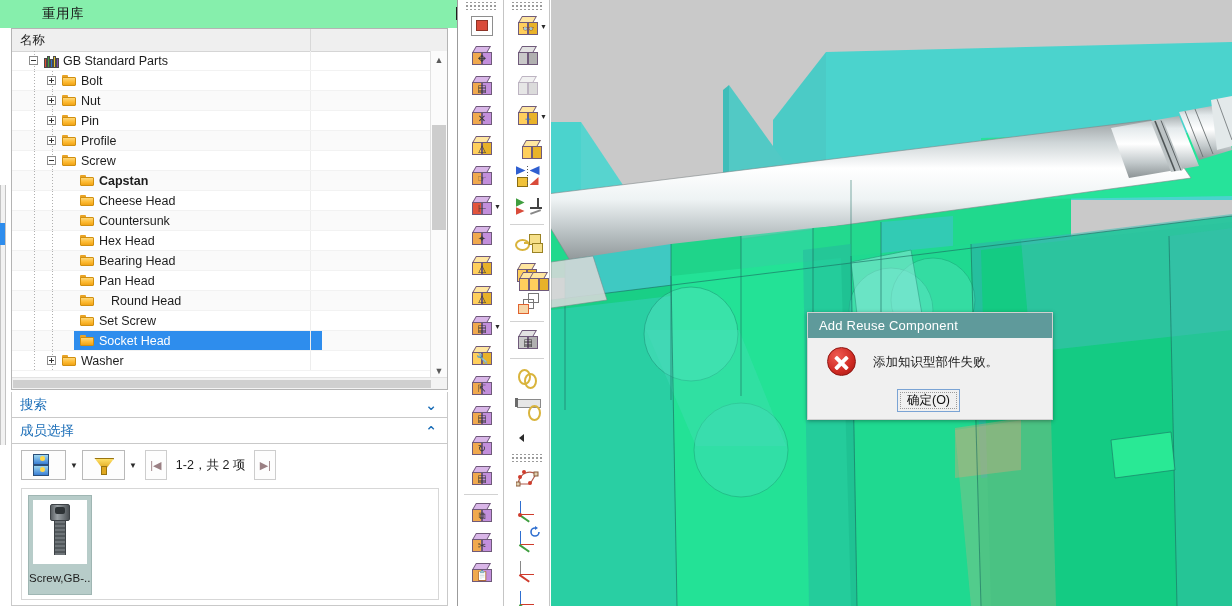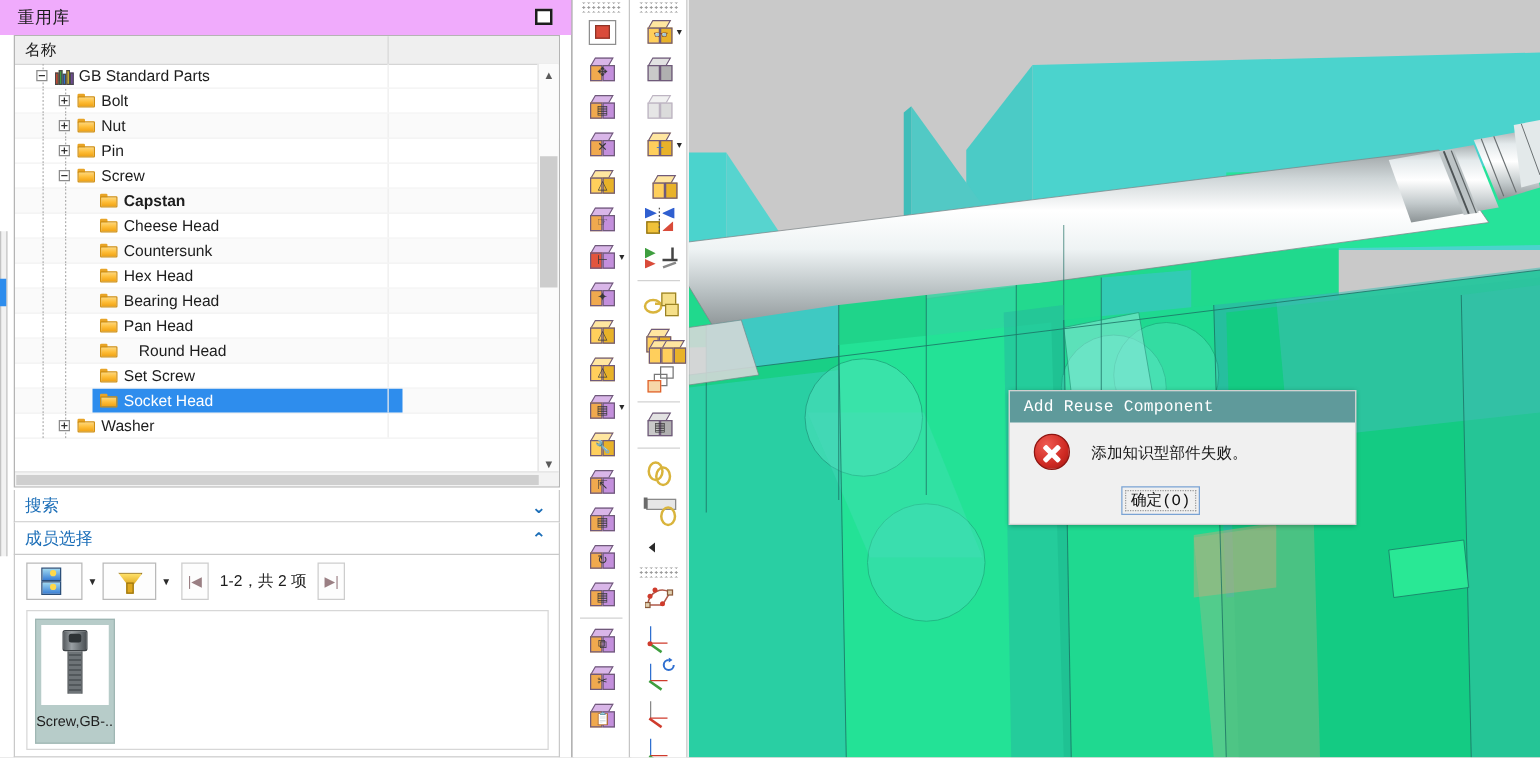--- a/index.html
+++ b/index.html
@@ -12,21 +12,21 @@
   #app{position:relative;width:1232px;height:606px;overflow:hidden;}
 
   
   #reuse-panel{
     position:absolute;left:0;top:0;width:458px;height:606px;
     background:#ffffff;border-right:1px solid #9b9b9b;box-sizing:border-box;
     overflow:hidden;
   }
   .panel-title-bar{
     position:absolute;left:0;top:0;width:458px;height:28px;
-    display:flex;align-items:center;background:#f0abfc;
+    display:flex;align-items:center;background:#86efac;padding-left:28px;
   }
   .panel-title-text{
     margin-left:14px;font-size:13.5px;color:#1a1a1a;letter-spacing:.5px;
   }
   .panel-dock-btn{
     position:absolute;right:16px;top:7px;width:14px;height:13px;
     border:2px solid #1d1d1d;box-sizing:border-box;background:#fff;
   }
 
   
@@ -262,23 +262,23 @@
 
   
   #viewport{
     position:absolute;left:551px;top:0;width:681px;height:606px;overflow:hidden;
     background:#c9c9c9;
   }
   #viewport svg{display:block;}
 
   
   #dialog{
-    position:absolute;left:807px;top:312px;width:278px;height:108px;
+    position:absolute;left:807px;top:312px;width:246px;height:108px;
     background:#f0f0f0;box-shadow:0 1px 4px rgba(0,0,0,.35);
-    border:1px solid #d0d0d0;box-sizing:border-box;font-family:Liberation Mono, monospace;
+    border:1px solid #d0d0d0;box-sizing:border-box;
   }
   #dialog .dlg-title{
     height:25px;background:#5f9a9b;display:flex;align-items:center;
   }
   #dialog .dlg-title span{
     margin-left:11px;color:#ffffff;font-size:13px;letter-spacing:.2px;
   }
   #dialog .dlg-body{position:relative;height:55px;}
   .err-icon{
     position:absolute;left:19px;top:9px;width:29px;height:29px;border-radius:50%;
@@ -812,20 +812,31 @@
             <div class="guide" style="left: 22px;"></div>
             <div class="guide" style="left: 40px;"></div>
             <div class="expander plus" style="left: 35px; top: 5px;"></div>
             <span class="folder-ico" style="position: absolute; left: 50px; top: 4px;">
               <span class="tab"></span>
               <span class="body"></span>
             </span>
             <span class="tlabel" style="position: absolute; left: 69px;">Pin</span>
             <div class="vsep"></div>
           </div>
+          <div class="trow alt">
+            <div class="guide" style="left: 22px;"></div>
+            <div class="guide" style="left: 40px;"></div>
+            <div class="expander plus" style="left: 35px; top: 5px;"></div>
+            <span class="folder-ico" style="position: absolute; left: 50px; top: 4px;">
+              <span class="tab"></span>
+              <span class="body"></span>
+            </span>
+            <span class="tlabel" style="position: absolute; left: 69px;">Profile</span>
+            <div class="vsep"></div>
+          </div>
           <div class="trow">
             <div class="guide" style="left: 22px;"></div>
             <div class="guide" style="left: 40px;"></div>
             <div class="expander" style="left: 35px; top: 5px;"></div>
             <span class="folder-ico" style="position: absolute; left: 50px; top: 4px;">
               <span class="tab"></span>
               <span class="body"></span>
             </span>
             <span class="tlabel" style="position: absolute; left: 69px;">Screw</span>
             <div class="vsep"></div>

